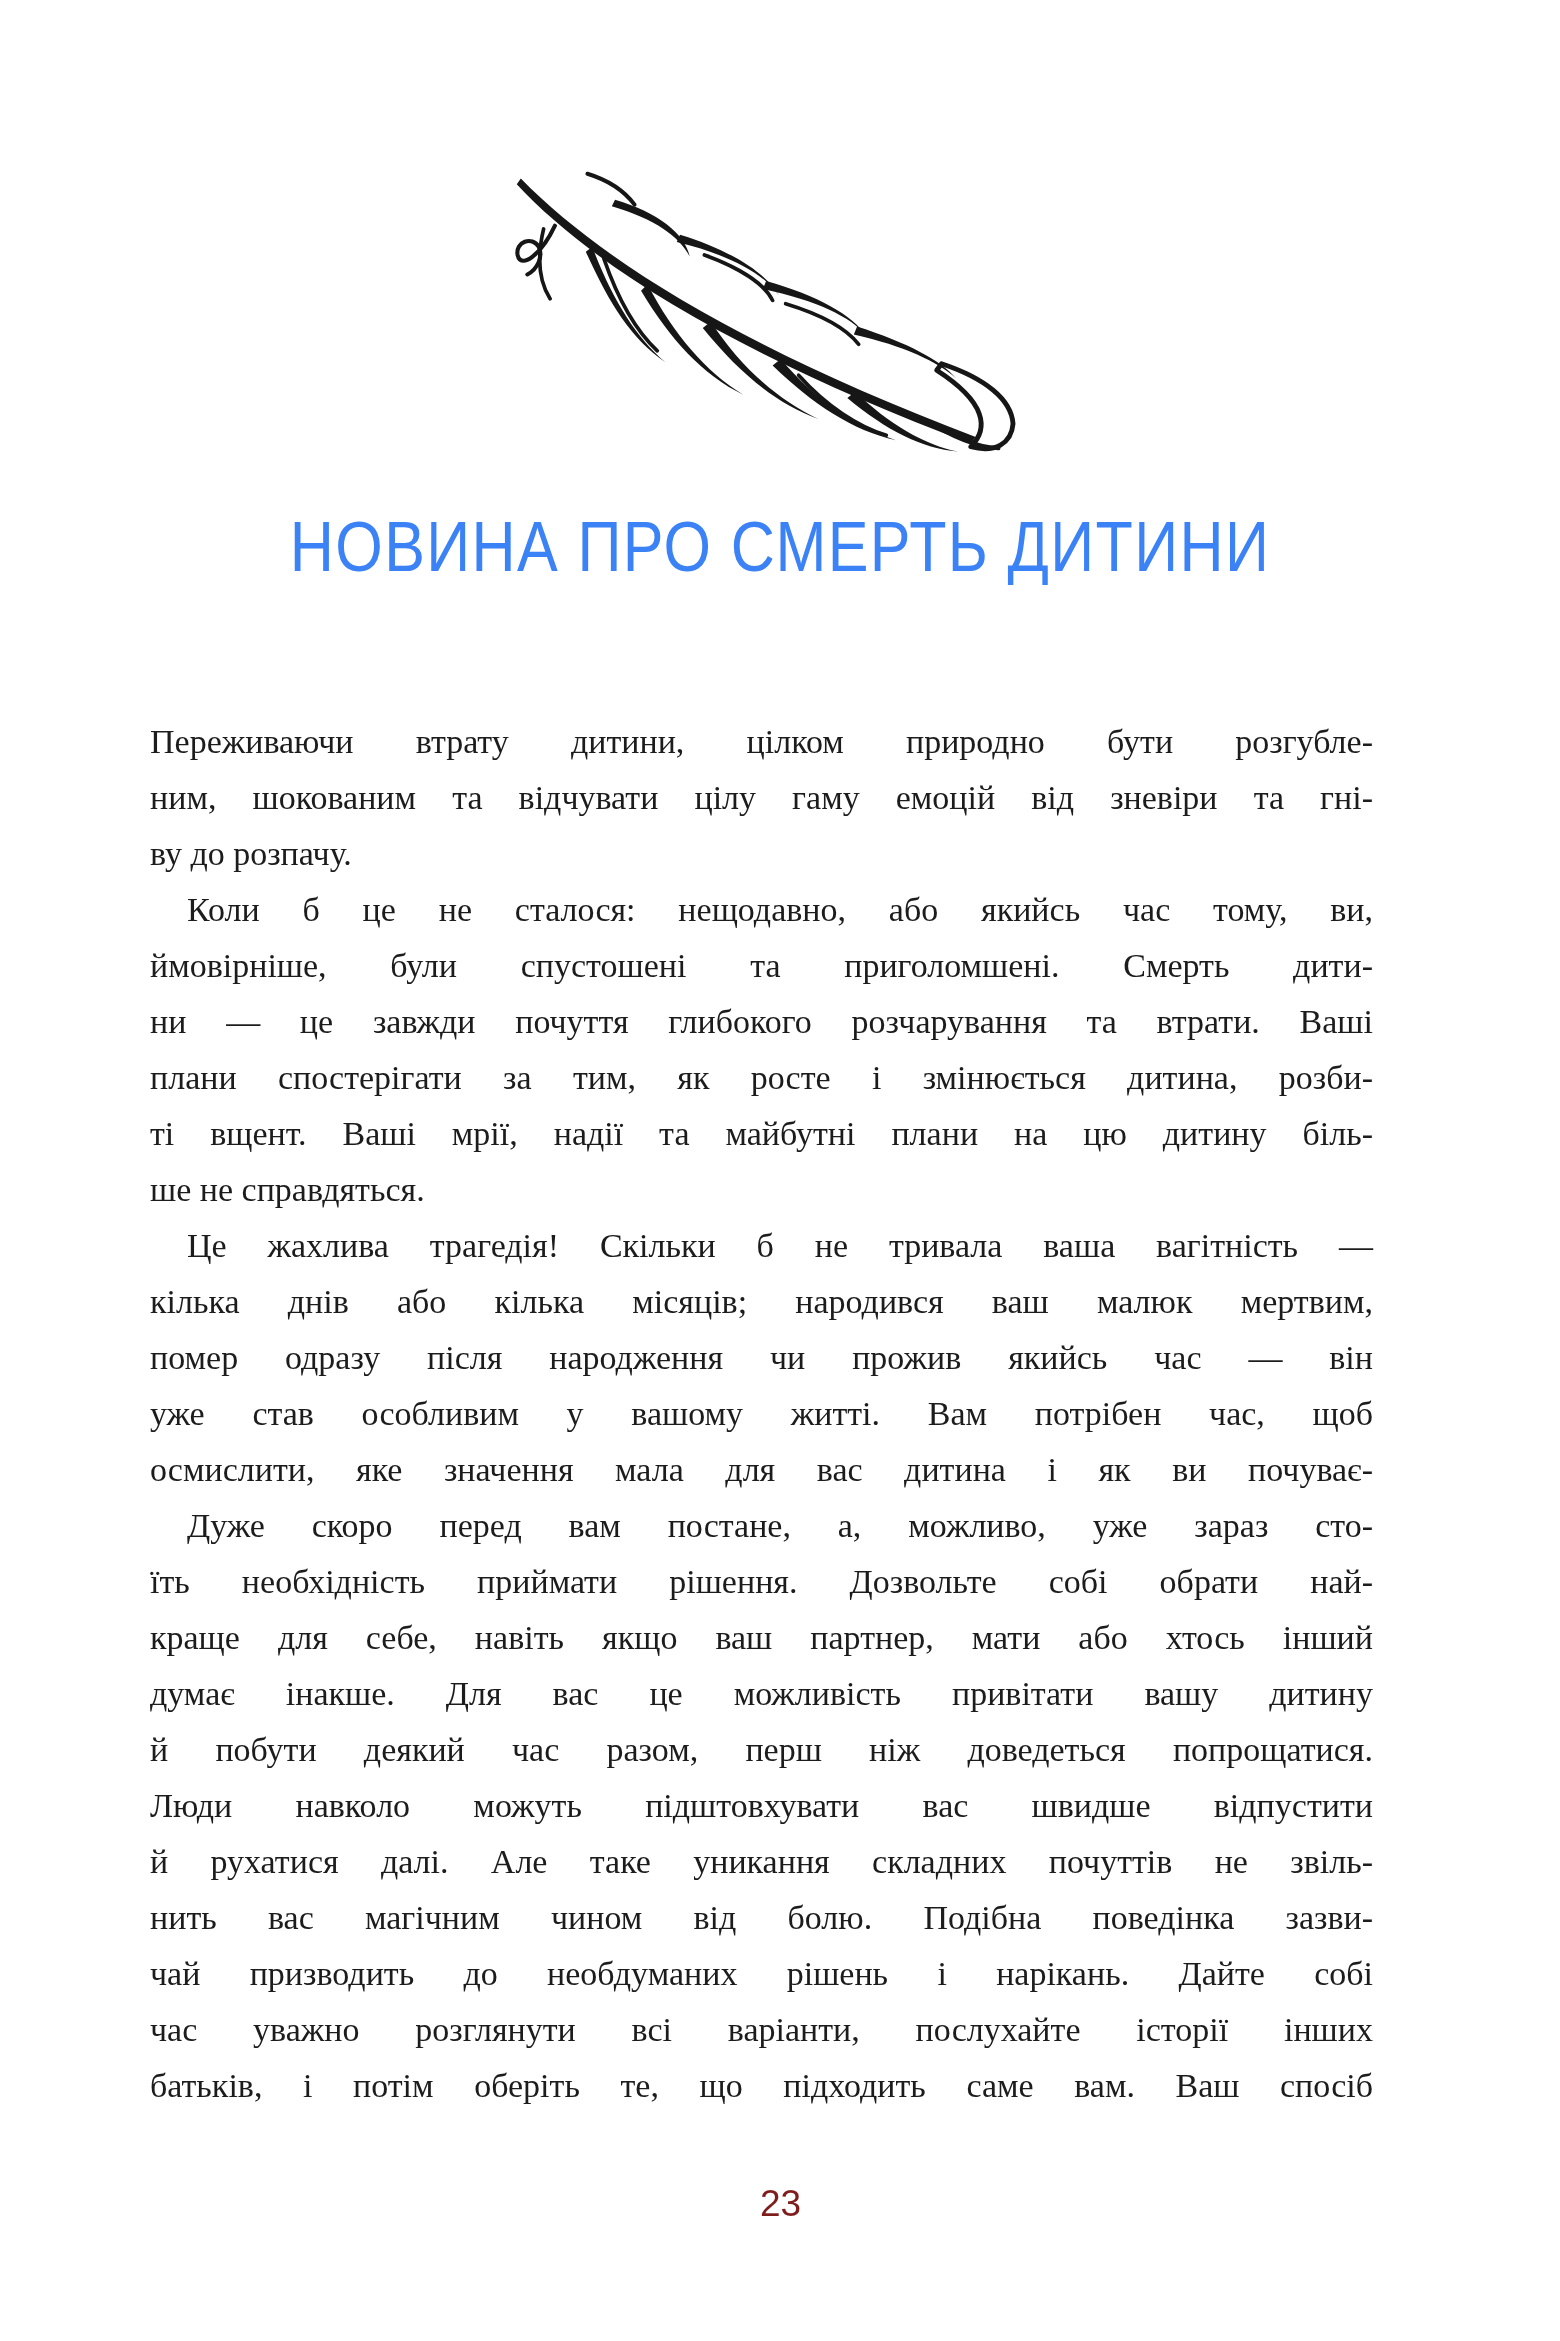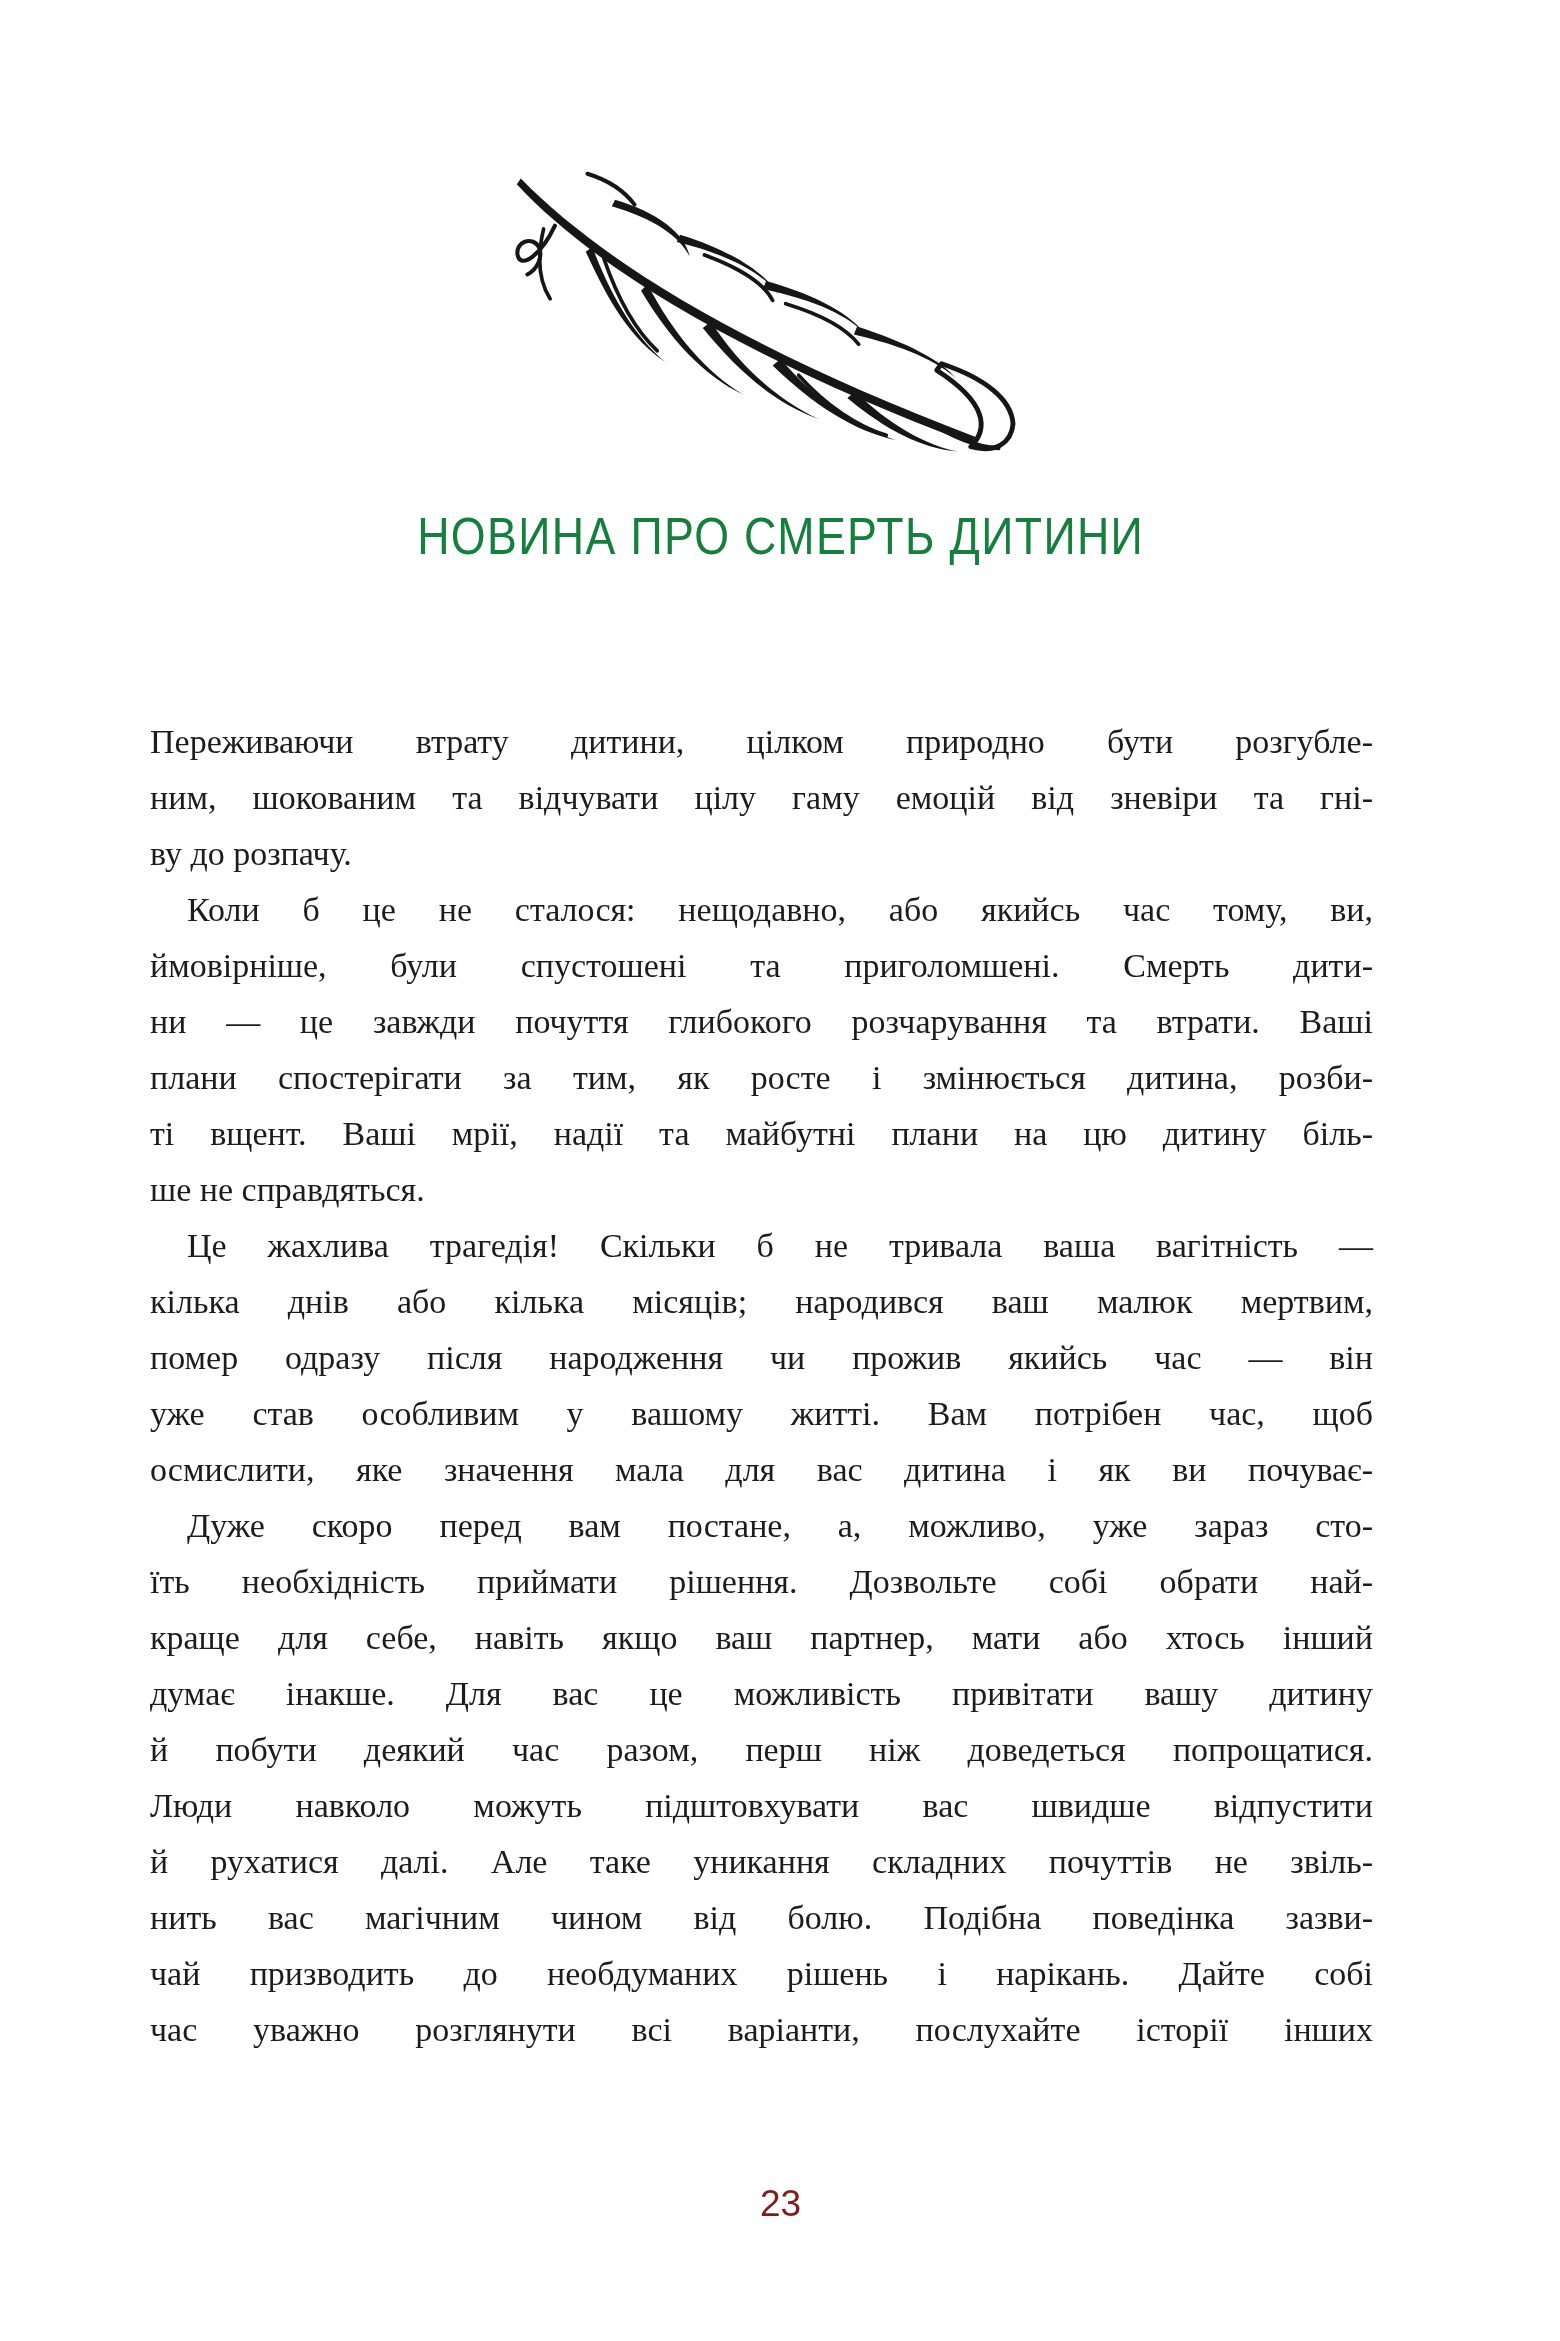--- a/index.html
+++ b/index.html
@@ -25,23 +25,23 @@
   .feather svg { width: 100%; height: 100%; display: block; }
   .title {
     position: absolute;
     top: 506px;
     left: 0;
     width: 1561px;
     margin: 0;
     text-align: center;
     font-family: "Liberation Sans", sans-serif;
     font-weight: 400;
-    font-size: 52px;
+    font-size: 71px;
     letter-spacing: 1.6px;
-    color: #15803d;
+    color: #3b82f6;
     white-space: nowrap;
   }
   .title .stretch {
     display: inline-block;
     transform: scaleX(0.86);
     transform-origin: center;
   }
   .body {
     position: absolute;
     top: 714px;
@@ -136,20 +136,21 @@
       <span class="line">Дуже скоро перед вам постане, а, можливо, уже зараз сто-</span>
       <span class="line">їть необхідність приймати рішення. Дозвольте собі обрати най-</span>
       <span class="line">краще для себе, навіть якщо ваш партнер, мати або хтось інший</span>
       <span class="line">думає інакше. Для вас це можливість привітати вашу дитину</span>
       <span class="line">й побути деякий час разом, перш ніж доведеться попрощатися.</span>
       <span class="line">Люди навколо можуть підштовхувати вас швидше відпустити</span>
       <span class="line">й рухатися далі. Але таке уникання складних почуттів не звіль-</span>
       <span class="line">нить вас магічним чином від болю. Подібна поведінка зазви-</span>
       <span class="line">чай призводить до необдуманих рішень і нарікань. Дайте собі</span>
       <span class="line">час уважно розглянути всі варіанти, послухайте історії інших</span>
+      <span class="line">батьків, і потім оберіть те, що підходить саме вам. Ваш спосіб</span>
     </p>
 
   </section>
 
   <div class="page-number">23</div>
 
 </main>
 
 
 </body></html>

